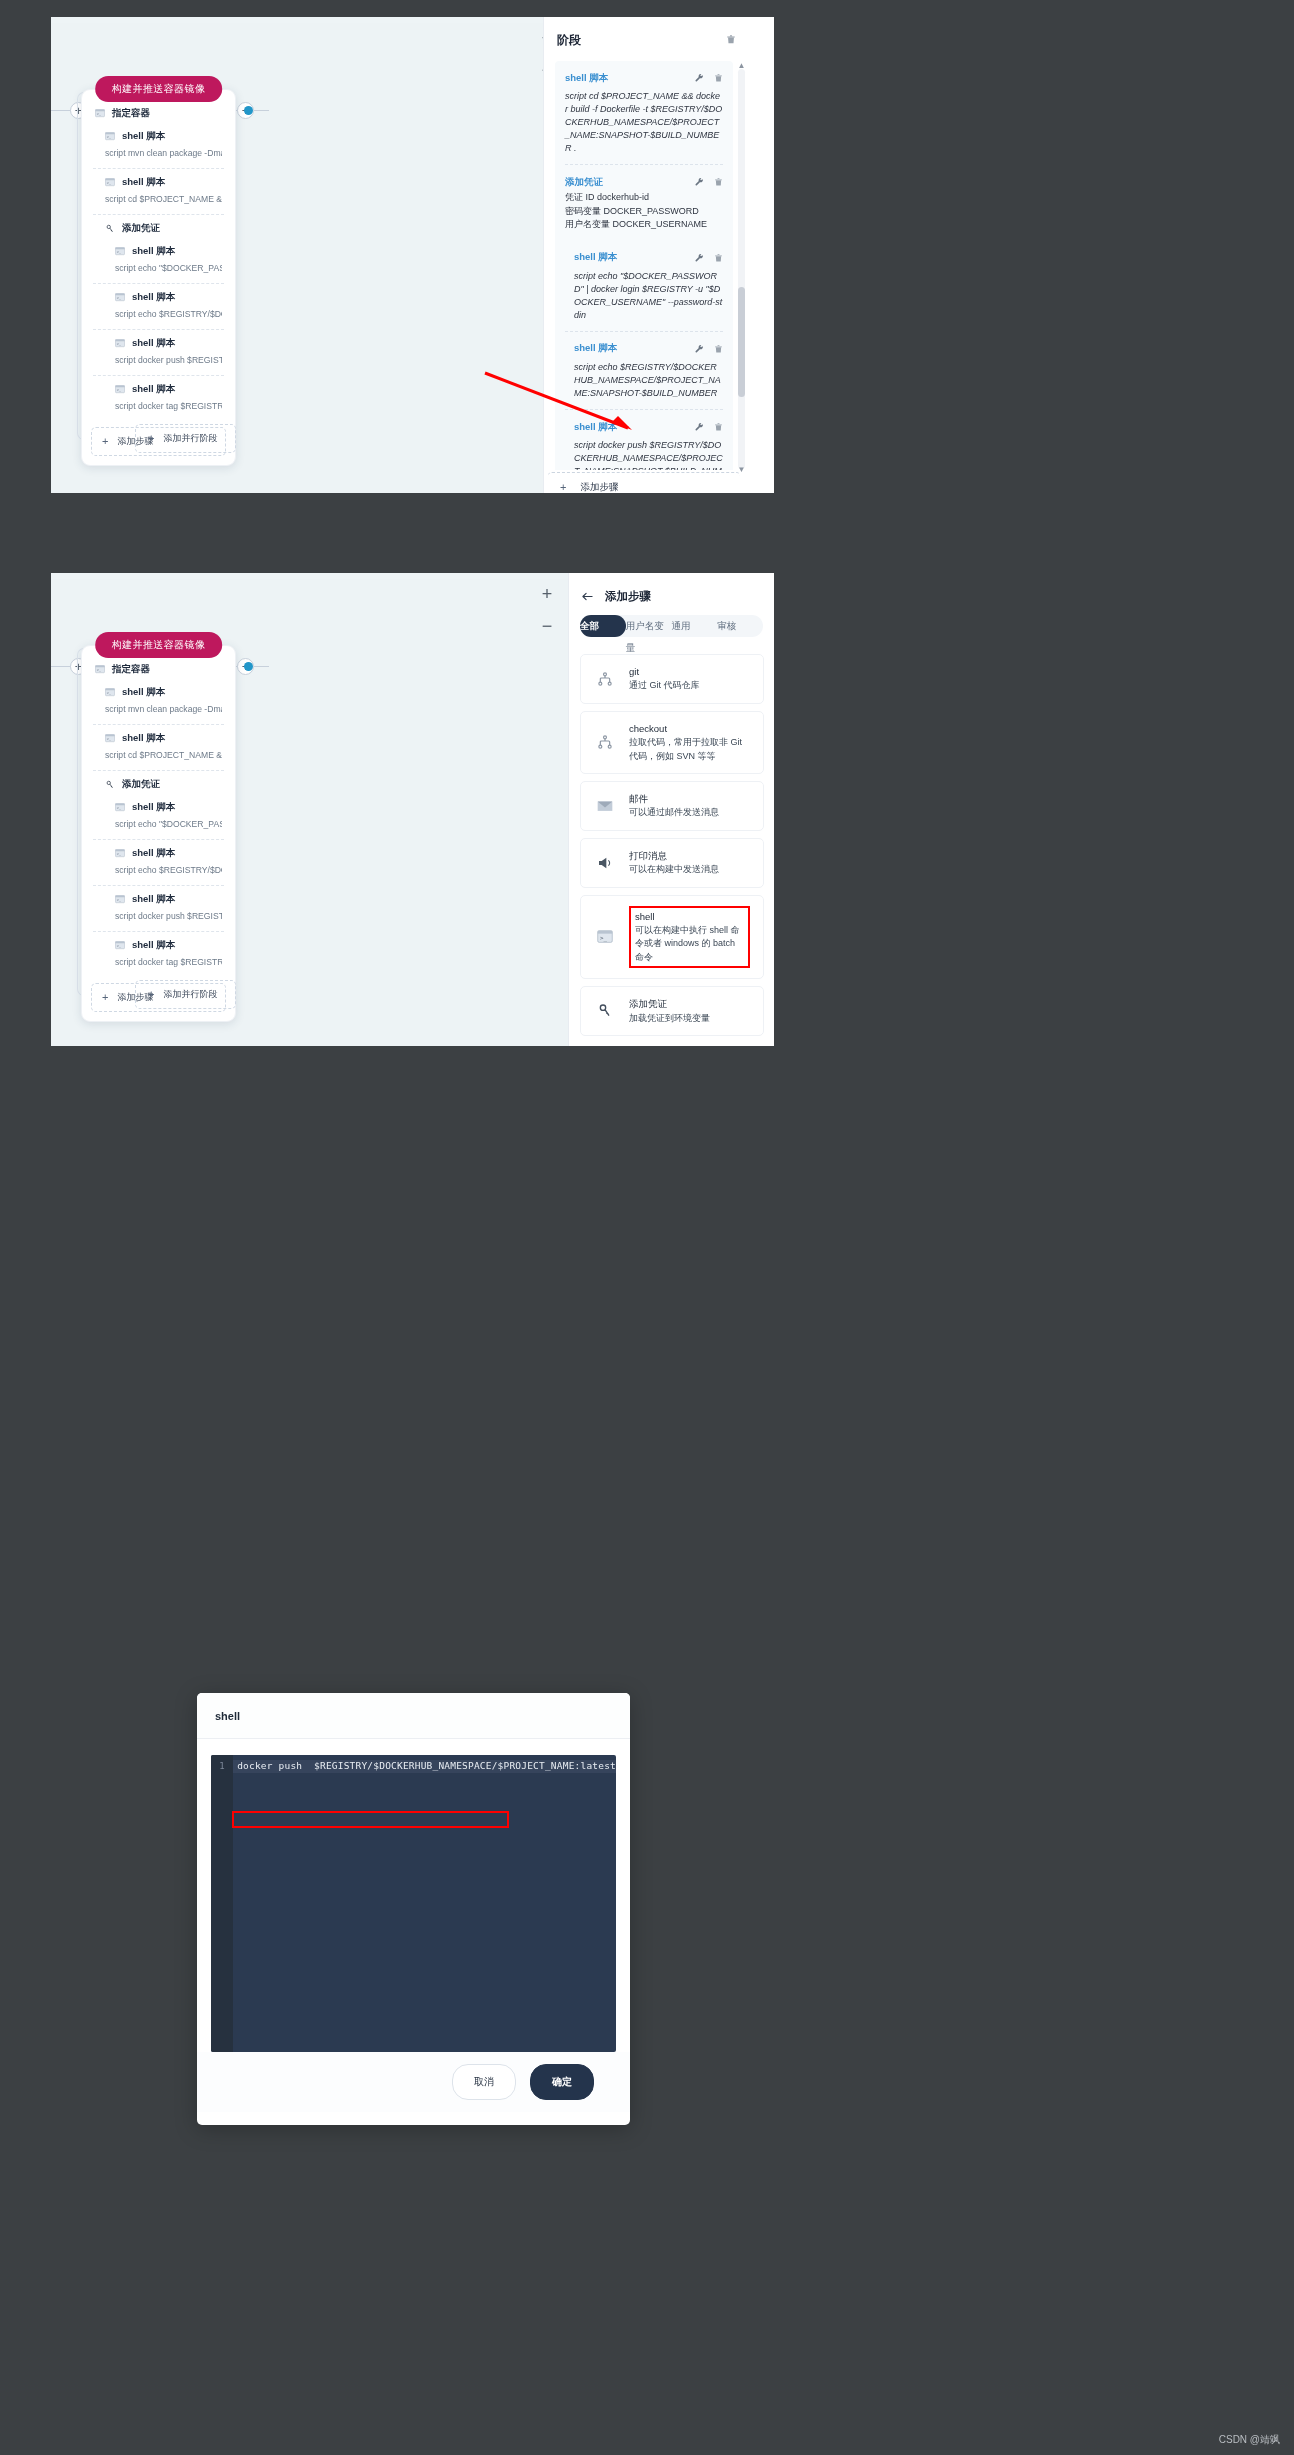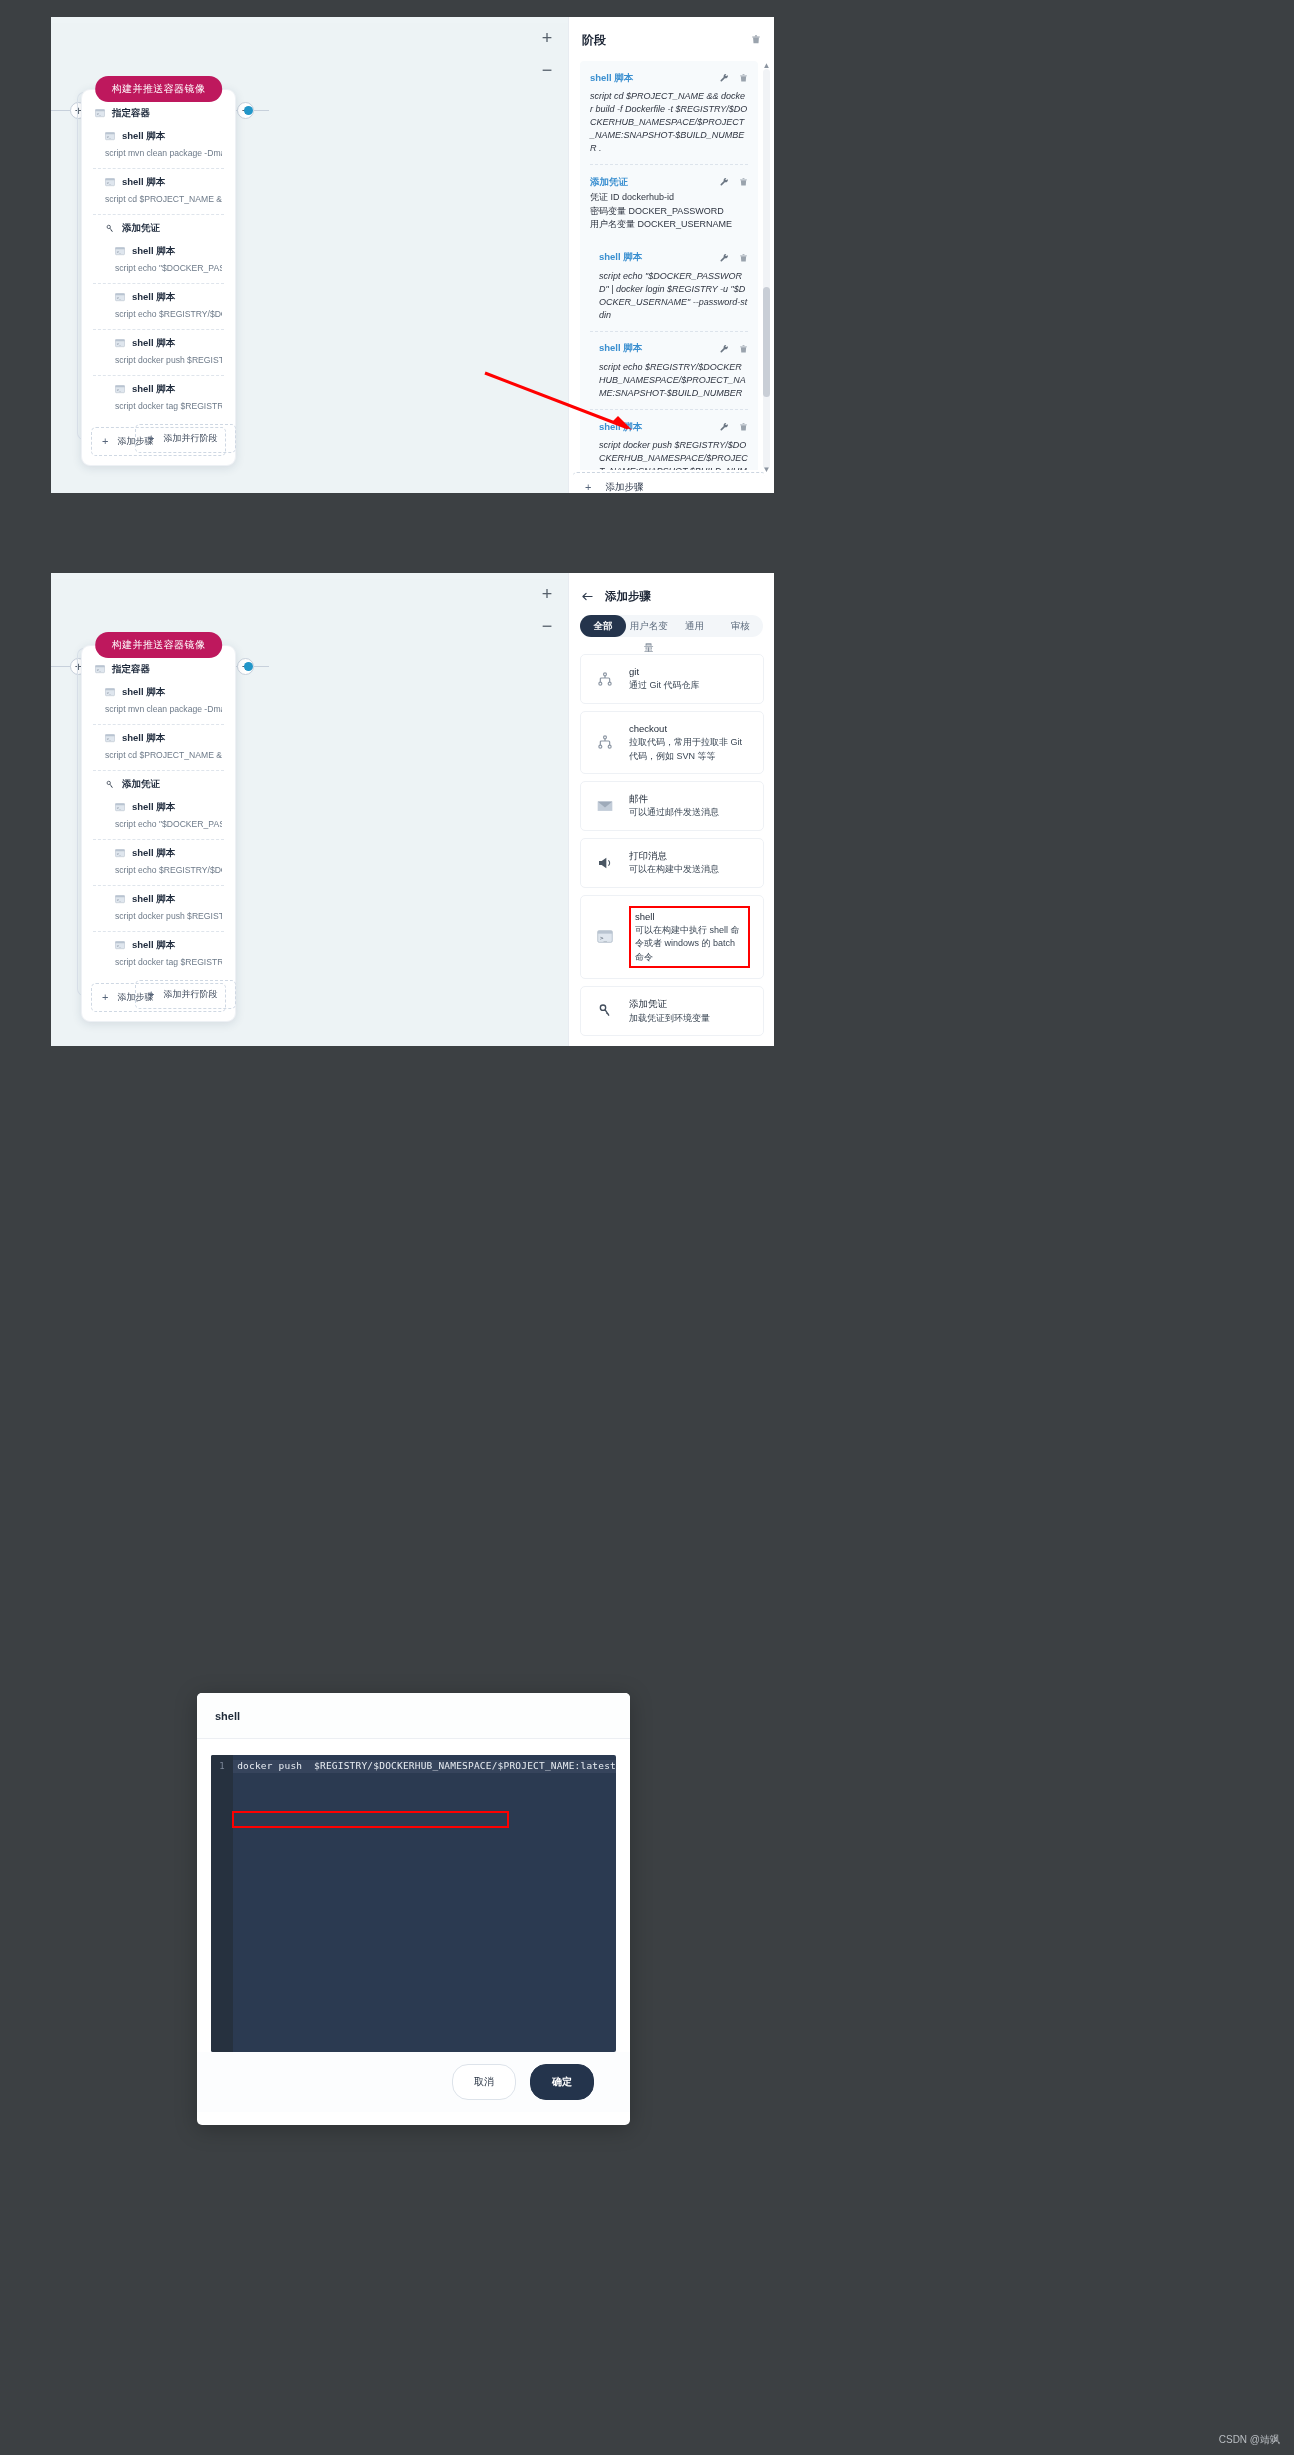--- a/index.html
+++ b/index.html
@@ -91,21 +91,21 @@
   .scrollbar-track { position:absolute; width:7px; background:#f1f3f6; border-radius:4px; }
   .scrollbar-thumb { position:absolute; width:7px; background:#c9ced6; border-radius:4px; }
   .scroll-arrow { position:absolute; font-size:8px; color:#8b94a0; text-align:center; width:9px; }
 
   
   .picker-head { display:flex; align-items:center; gap:12px; }
   .back-arrow { color:#2f3b4d; font-size:12px; }
   .picker-title { font-size: 11.5px; font-weight:700; color:#1d2636; }
   .tabs { display:flex; align-items:center; background:#f3f6f9; border-radius: 16px; height: 22px; }
   .tab {
-    flex:1; text-align:center; font-size: 9.5px; color:#5d6b7d; line-height:22px; height:22px; border-radius:16px;
+    flex:1; text-align:left; font-size: 9.5px; color:#5d6b7d; line-height:22px; height:22px; border-radius:16px;
   }
   .tab.active { background:#24344c; color:#fff; font-weight:700; }
   .plugin-card {
     border:1px solid #eef1f5; border-radius:5px; background:#fff;
     display:flex; gap:13px; padding: 10px 13px;
   }
   .plugin-ico { width: 22px; min-width:22px; display:flex; align-items:center; justify-content:center; }
   .plugin-name { font-size: 9.5px; color:#222c3a; line-height:1.5; }
   .plugin-desc { font-size: 9px; color:#3a4654; line-height: 1.5; }
 
@@ -277,21 +277,21 @@
           </div>
         </div>
       </div>
 
       <div class="add-parallel" style="left:84px; top:407px; width:101px;">
         <span class="add-plus">+</span>
         <span>添加并行阶段</span>
       </div>
     </div>
 
-    <div class="rpanel" style="left:517px; width:206px;">
+    <div class="rpanel" style="left:492px; width:206px;">
       <div style="display:flex; align-items:center; justify-content:space-between; padding: 14px 13px 9px 13px;">
         <div class="rpanel-head">阶段</div>
         <span class="trash-icon">
           <svg width="10" height="11" viewBox="0 0 24 24" fill="#9aa3ad">
               <path d="M3 5h18v2H3V5zm2 3h14l-1 13H6L5 8zm5-6h4l1 2H9l1-2z"></path>
             </svg>
         </span>
       </div>
 
       <div class="steps-scroll" style="left:11px; top:44px; width:178px; height:409px;">

